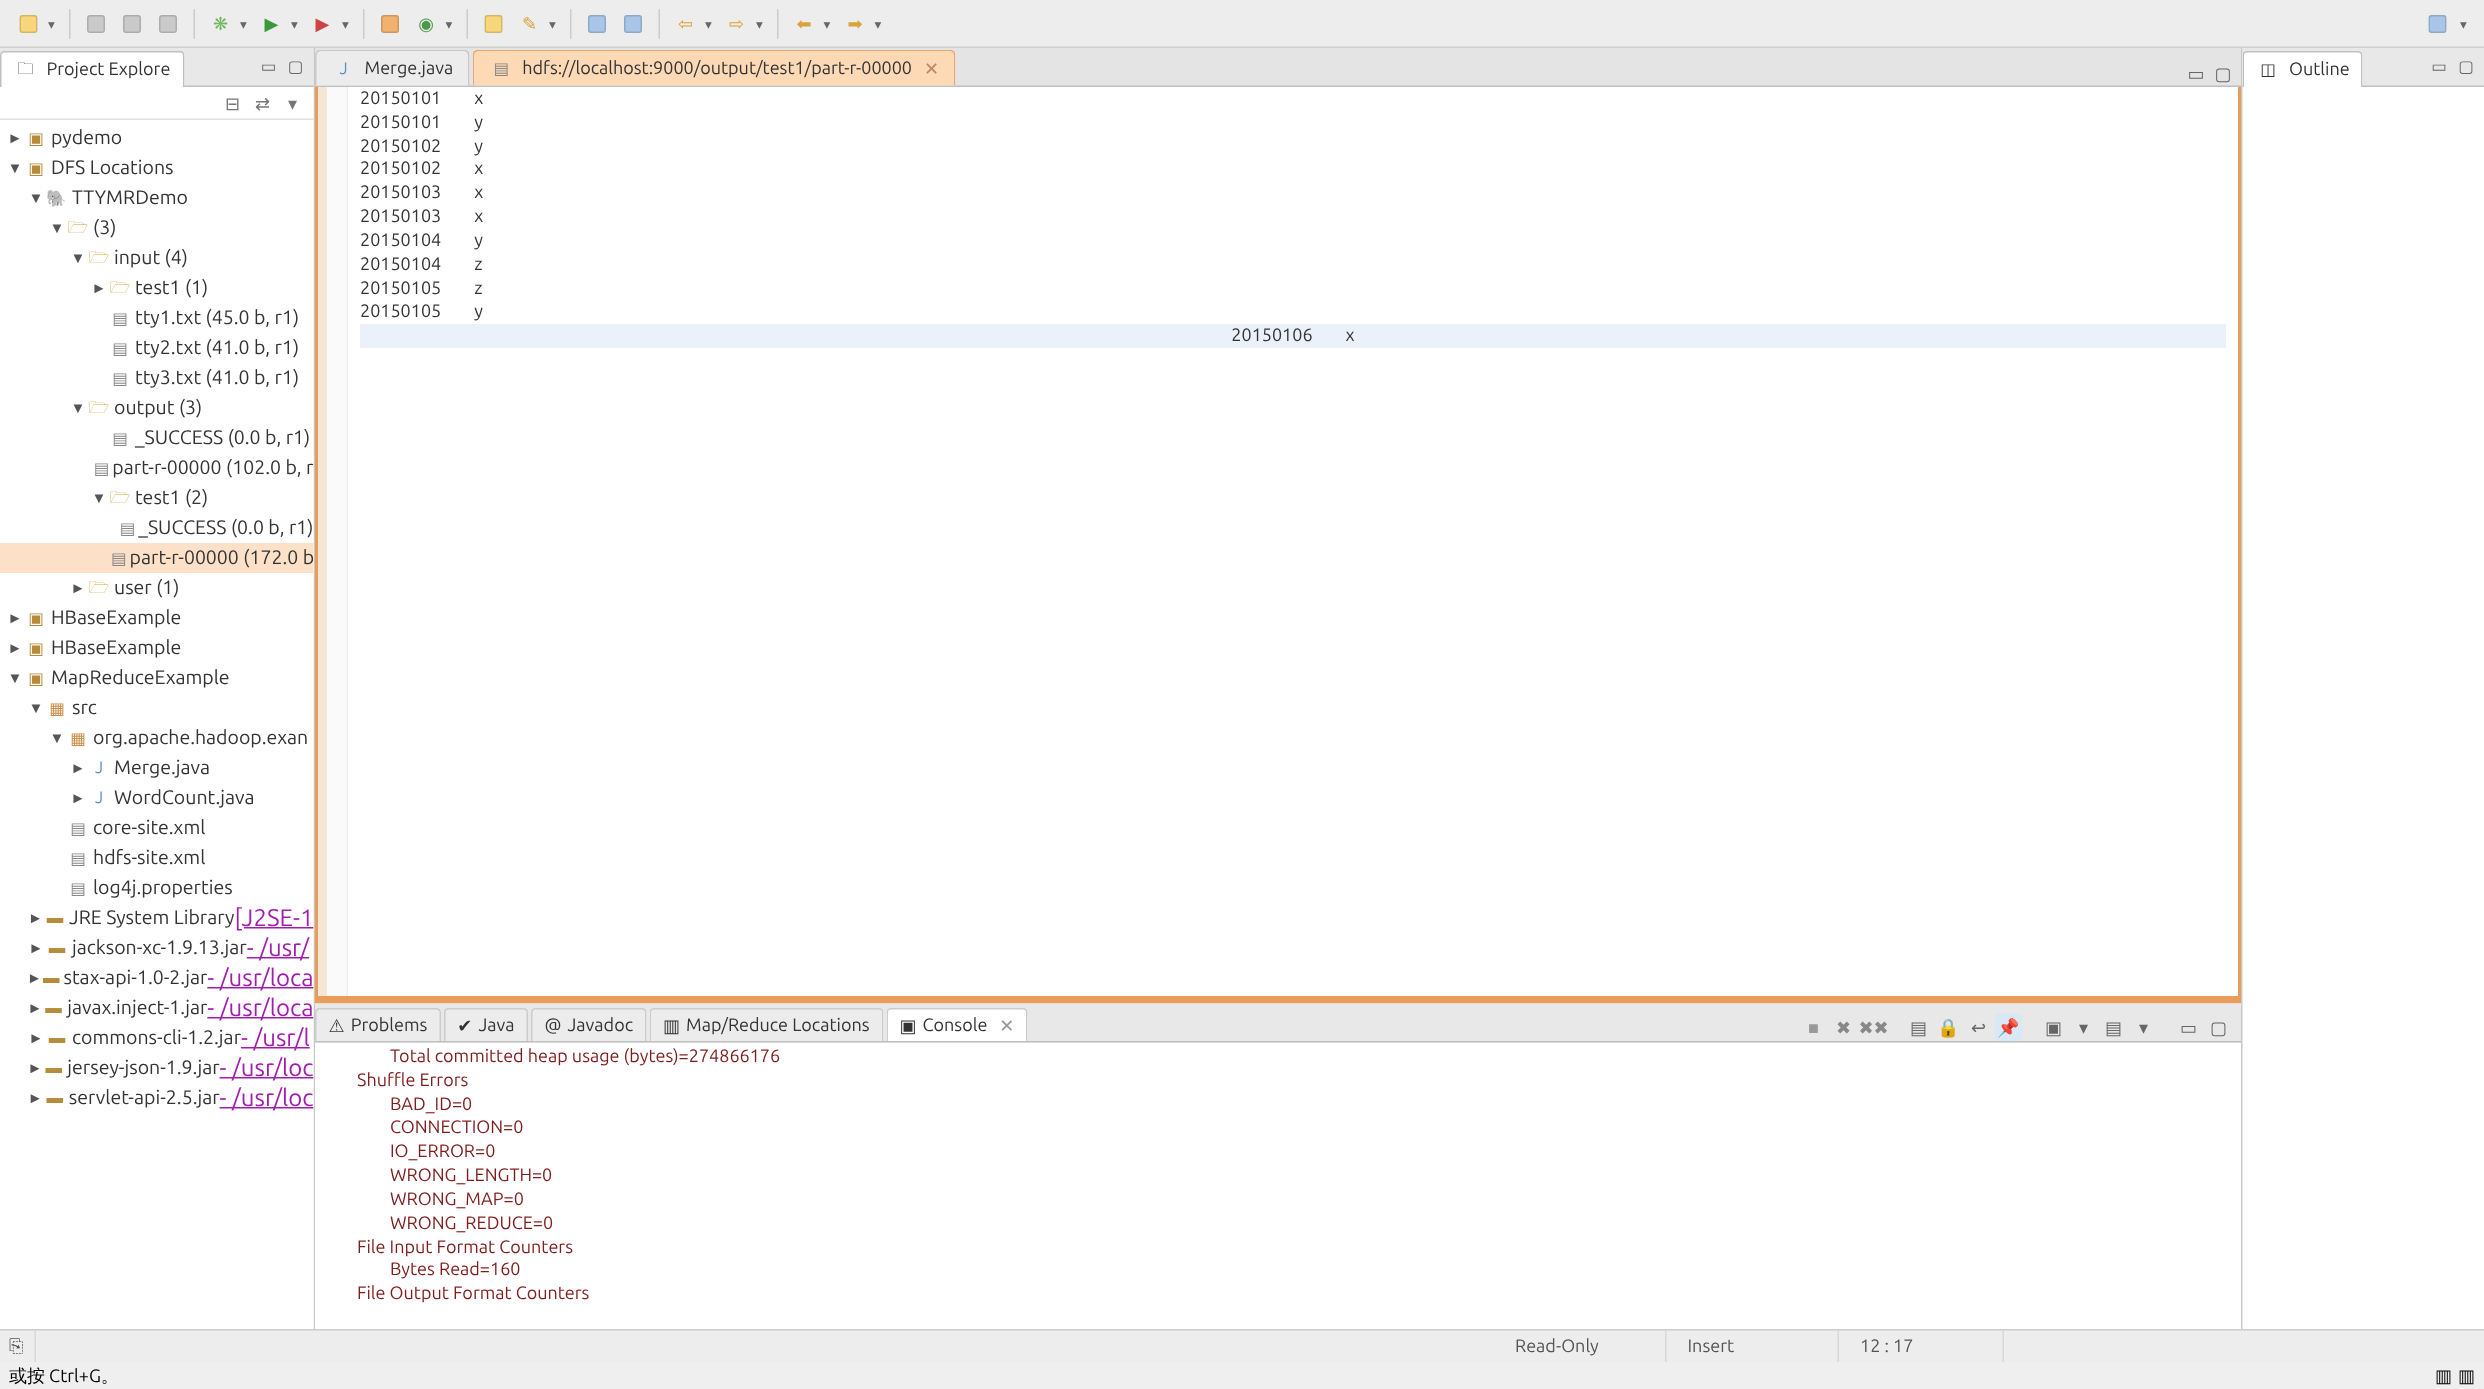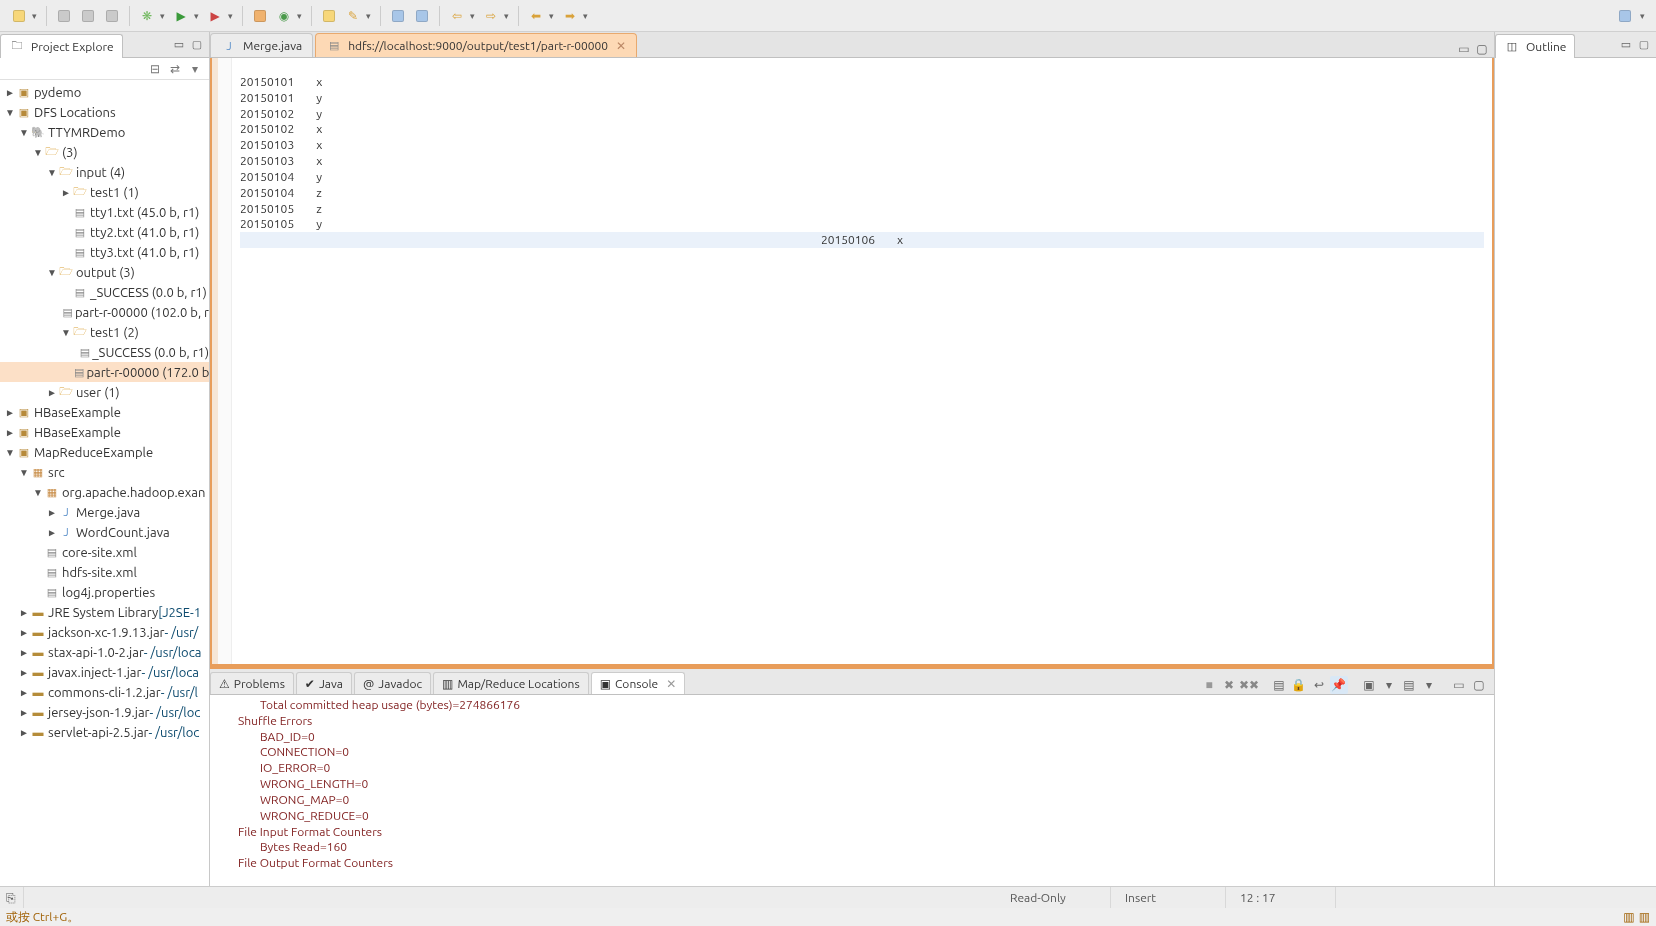--- a/index.html
+++ b/index.html
@@ -33,55 +33,55 @@
 .tree-row.sel { background:#fce0c7; }
 .tw { display:inline-block; width:12px; text-align:center; color:#555; font-size:10px; cursor:pointer; }
 .ic { width:16px; height:16px; display:inline-flex; align-items:center; justify-content:center; margin-right:2px; font-size:11px; }
 .ic-folder-open { color:#d9a23a; }
 .ic-file { color:#888; }
 .ic-java { color:#5a8fc9; }
 .ic-pkg { color:#c88d48; }
 .ic-prj { color:#b78a3a; }
 .ic-jar { color:#b58c3a; }
 .tree-label { font-size:13px; }
-.tree-sub { color:#0c4a6e; font-size:13px; }
+.tree-sub { color:#a21caf; font-size:16px;text-decoration:underline; }
 
 
 .ed-tab-bar { height:26px; background:#e4e4e4; display:flex; align-items:flex-end; border-bottom:1px solid #c0c0c0; }
 .ed-tab { display:flex; align-items:center; gap:4px; padding:4px 10px; border:1px solid #c8c8c8; border-bottom:none; border-radius:4px 4px 0 0; background:#ececec; margin-right:2px; height:24px; cursor:pointer; font-size:12.5px; }
 .ed-tab.active { background:#fdd9b5; border-color:#e8a96e; }
 .ed-tab .close { color:#999; cursor:pointer; margin-left:4px; }
 .ed-tab.active .close { color:#b86; }
 .ed-ctrl { margin-left:auto; display:flex; gap:2px; padding-right:4px; }
 .ed-ctrl span { width:16px; height:16px; display:flex; align-items:center; justify-content:center; color:#666; cursor:pointer; }
 
 
 .editor { flex:1; display:flex; background:#fff; border:2px solid #e89d5a; border-top:none; min-height:0; }
 .editor-margin { width:14px; background:#fafafa; border-right:1px solid #eee; }
 .editor-ruler { width:6px; background:#f6e6d6; }
-.editor-body { flex:1; padding:16px 8px; font-family:"Ubuntu Mono","Courier New",monospace; font-size:13px; line-height:1.32; white-space:pre; overflow:auto; }
+.editor-body { flex:1; padding:0 8px; font-family:"Ubuntu Mono","Courier New",monospace; font-size:13px; line-height:1.32; white-space:pre; overflow:auto; }
 .ed-line.cursor { background:#eaf1fa;text-align:center; }
 
 
 .bottom { height:220px; border-top:3px solid #e89d5a; display:flex; flex-direction:column; background:#fff; }
 .bt-tab-bar { height:26px; background:#e8e8e8; display:flex; align-items:flex-end; border-bottom:1px solid #c0c0c0; }
 .bt-tab { display:flex; align-items:center; gap:4px; padding:3px 8px; border:1px solid #ccc; border-bottom:none; border-radius:3px 3px 0 0; background:#ececec; margin-right:2px; height:22px; cursor:pointer; font-size:12px; }
 .bt-tab.active { background:#fff; }
 .bt-ctrl { margin-left:auto; display:flex; gap:2px; padding-right:6px; align-items:center; }
 .bt-ctrl span { width:18px; height:18px; display:flex; align-items:center; justify-content:center; color:#666; cursor:pointer; font-size:12px; }
 .bt-head { padding:3px 6px; color:#777; font-size:12px; border-bottom:1px solid #eee; }
 .bt-body { flex:1; overflow:auto; padding:2px 6px; font-family:"Ubuntu Mono","Courier New",monospace; font-size:13px; line-height:1.32; white-space:pre; }
 .cred { color:#7f1d1d; }
 
 
 .status { height:22px; background:#ededed; border-top:1px solid #ccc; display:flex; align-items:center; font-size:12px; color:#555; }
 .status > div { border-right:1px solid #d8d8d8; padding:0 14px; height:100%; display:flex; align-items:center; }
 .status .spacer { flex:1; border-right:none; }
 
-.hint { height:18px; background:#efefef; color:#a16207; font-size:12px; padding:0 6px; display:flex; align-items:center; }
+.hint { height:18px; background:#efefef; color:#000000; font-size:12px; padding:0 6px; display:flex; align-items:center; }
 
 .outline-msg { padding:10px 8px; color:#444; font-size:12.5px; }
 
 
 .sq { width:12px; height:12px; border:1px solid rgba(0,0,0,.15); border-radius:2px; }
 .sq-y { background:#f7d77a; }
 .sq-b { background:#a8c6e8; }
 .sq-o { background:#f0b26e; }
 .sq-gr { background:#cacaca; }
 </style>

